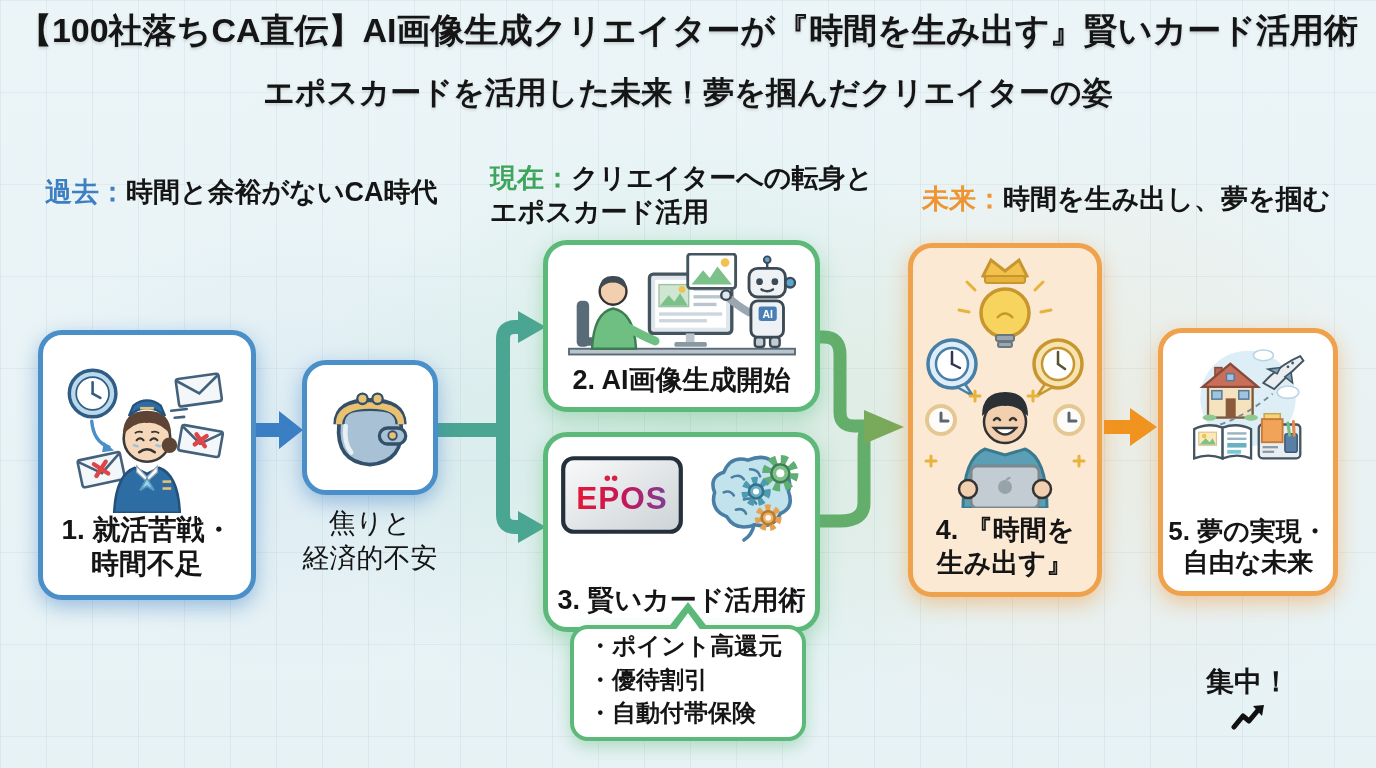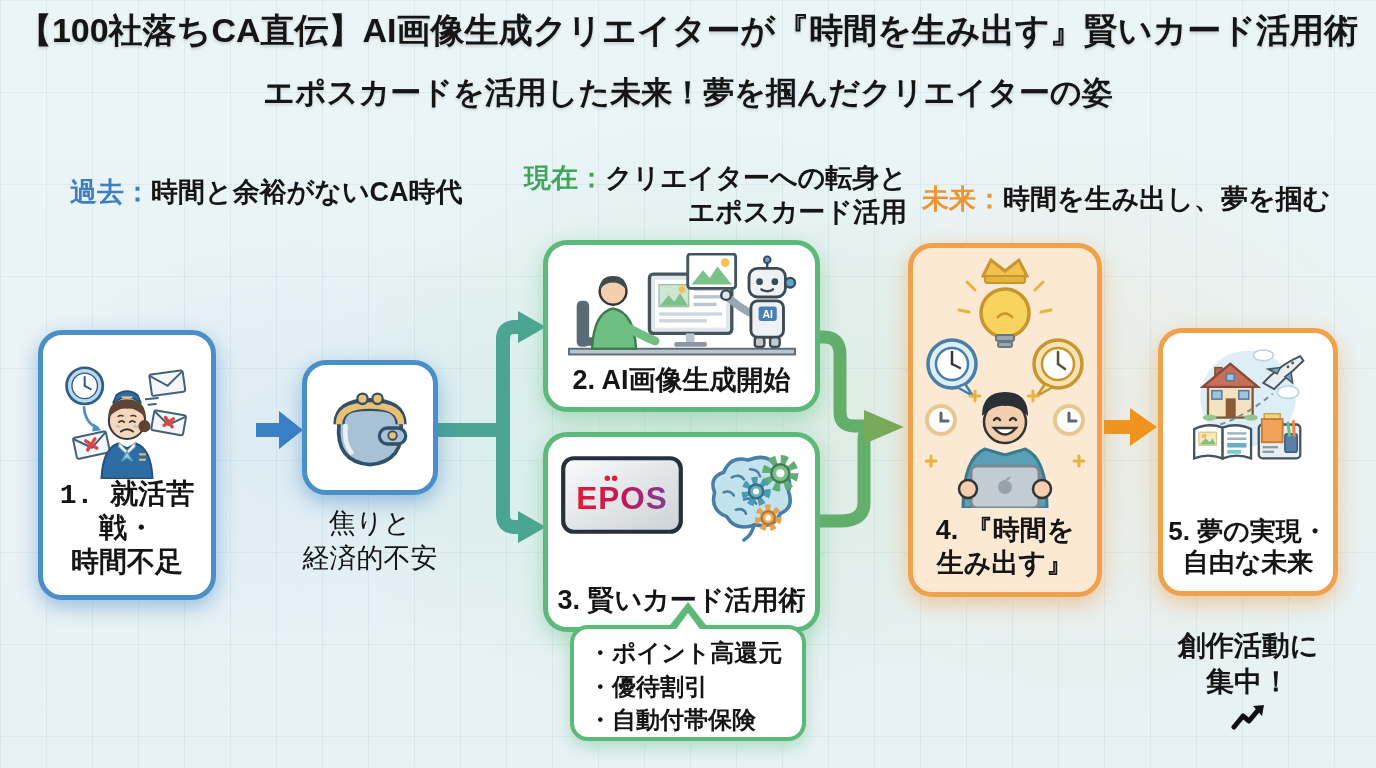--- a/index.html
+++ b/index.html
@@ -13,48 +13,48 @@
       radial-gradient(430px 330px at 300px 440px, rgba(110,165,215,.10), transparent 70%),
       radial-gradient(520px 430px at 685px 430px, rgba(115,200,140,.16), transparent 72%),
       radial-gradient(500px 420px at 1080px 430px, rgba(245,185,105,.14), transparent 72%),
       linear-gradient(#ebf5f7,#e7f2f5);
   }
   .title1 { position:absolute; top:8px; left:0; width:100%; text-align:center;
     font-size:34px; font-weight:700; letter-spacing:0; text-shadow:0 2px 3px rgba(0,0,0,.15); }
   .title2 { position:absolute; top:72px; left:0; width:100%; text-align:center;
     font-size:31px; font-weight:700; text-shadow:0 2px 3px rgba(0,0,0,.12); }
   .seclabel { position:absolute; font-size:27px; font-weight:700; line-height:1.25; white-space:nowrap; }
-  .seclabel .kw-blue { color:#3d7fc1;margin-left:25px; }
+  .seclabel .kw-blue { color:#3d7fc1; }
   .seclabel .kw-green { color:#3fa45c; }
   .seclabel .kw-orange { color:#ef9433; }
-  .sec-present { text-align:right;margin-left:25px; }
+  .sec-present { text-align:left; }
   .box { position:absolute; background:#fff; display:flex; flex-direction:column;
     align-items:center; justify-content:space-between; }
   .b-blue  { border:5px solid #4a8fc7; border-radius:24px; box-shadow:0 7px 20px rgba(59,127,196,.45); }
   .b-green { border:5px solid #5cb97a; border-radius:24px; box-shadow:0 7px 20px rgba(92,185,122,.42); }
   .b-orange{ border:5px solid #efa14b; border-radius:24px; box-shadow:0 7px 20px rgba(239,150,60,.45); }
   .lbl { font-weight:700; text-align:center; line-height:1.22; }
-  .box1 { left:38px; top:330px; width:178px; height:270px; padding:24px 4px 14px;font-family:Liberation Mono, monospace; }
+  .box1 { left:38px; top:330px; width:218px; height:270px; padding:24px 4px 14px; }
   .box1 .lbl { font-size:28px; }
   .walletbox { left:302px; top:360px; width:136px; height:135px; justify-content:center; }
   .wallet-cap { position:absolute; left:262px; top:506px; width:216px; text-align:center;
     font-size:27px; font-weight:400; line-height:1.3; }
   .box2 { left:543px; top:240px; width:277px; height:172px; padding:8px 4px 10px; }
   .box2 .lbl { font-size:27px; }
   .box3 { left:543px; top:432px; width:277px; height:200px; padding:10px 6px 10px; }
   .box3 .lbl { font-size:27px; }
   .box3 .illrow { display:flex; align-items:center; gap:8px; }
   .box4 { left:908px; top:243px; width:194px; height:354px; padding:8px 2px 12px; background:#fbe9d3; }
   .box4 .lbl { font-size:27px; }
   .box5 { left:1158px; top:328px; width:180px; height:268px; padding:10px 2px 12px; }
   .box5 .lbl { font-size:26px;margin-top:48px; }
   .callout { position:absolute; left:570px; top:625px; width:236px; height:116px;
     background:#fff; border:4px solid #5cb97a; border-radius:18px;
     box-shadow:0 6px 16px rgba(92,185,122,.4);
-    display:flex; flex-direction:column; justify-content:flex-end; padding-left:14px; }
+    display:flex; flex-direction:column; justify-content:flex-start; padding-left:14px; }
   .callout::before { content:""; position:absolute; top:-27px; left:50%; margin-left:-21px;
     border-left:21px solid transparent; border-right:21px solid transparent;
     border-bottom:27px solid #5cb97a; }
   .callout::after { content:""; position:absolute; top:-16px; left:50%; margin-left:-14px;
     border-left:14px solid transparent; border-right:14px solid transparent;
     border-bottom:19px solid #fff; }
   .callout .bullet { font-size:24px; font-weight:700; line-height:1.4; white-space:nowrap; }
   .footer-note { position:absolute; left:1148px; top:628px; width:200px; text-align:center;
     font-size:28px; font-weight:700; line-height:1.3; }
   .footer-note .l2 { display:inline-flex; align-items:center; gap:2px;flex-direction:column; }
@@ -385,21 +385,21 @@
     </div>
   </div>
 
   <div class="callout">
     <div class="bullet">・ポイント高還元</div>
     <div class="bullet">・優待割引</div>
     <div class="bullet">・自動付帯保険</div>
   </div>
 
   <div class="footer-note">
-    <span>創作活動に</span><br>
+    <br>
     <span class="l2">
         <span>集中！</span>
         <svg width="34" height="28" viewBox="0 0 34 28">
           <path d="M3 24 L12 13 L18 18 L28 6" fill="none" stroke="#111" stroke-width="5" stroke-linecap="round" stroke-linejoin="round"></path>
           <polygon points="22,3 33,2 31,13" fill="#111"></polygon>
         </svg>
       </span>
   </div>
 
 </div>

